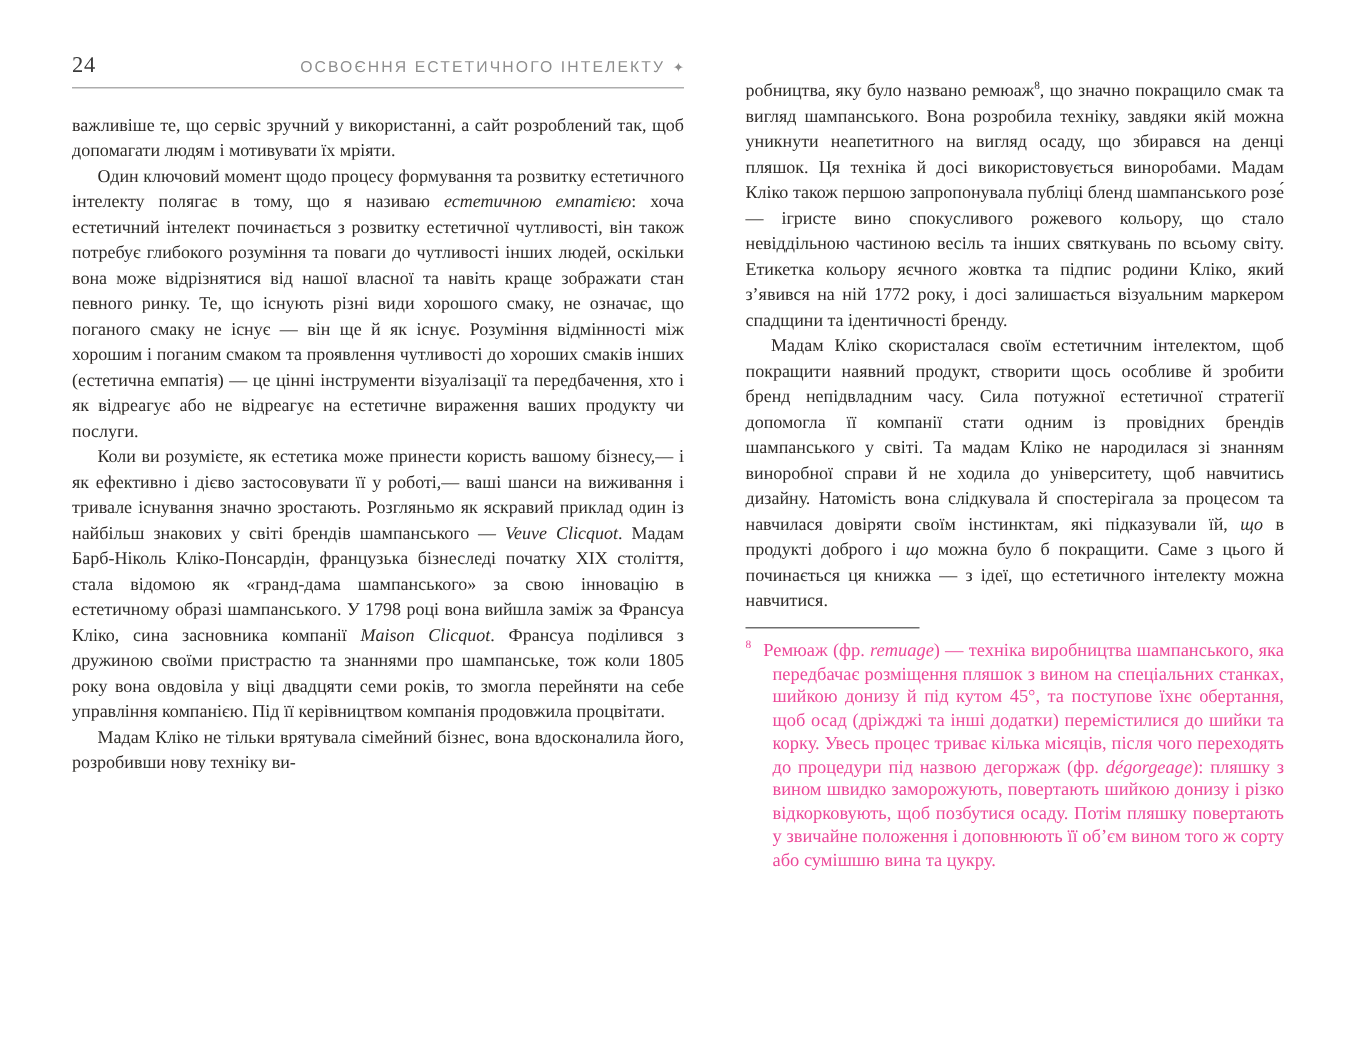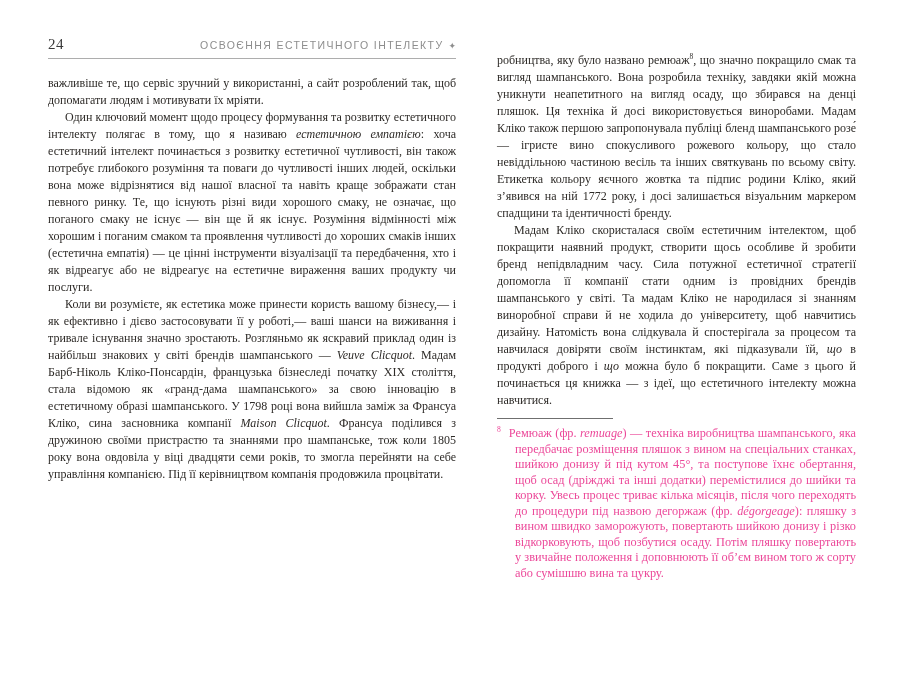--- a/index.html
+++ b/index.html
@@ -93,20 +93,21 @@
     <header class="running-head">
       <span class="pagenum">24</span>
       <span class="head-title">
         <span>ОСВОЄННЯ ЕСТЕТИЧНОГО ІНТЕЛЕКТУ</span><span class="star">✦</span>
       </span>
     </header>
     <div class="body-text">
         <p><span>важливіше те, що сервіс зручний у використанні, а сайт розроблений так, щоб допомагати людям і мотивувати їх мріяти.</span></p>
         <p class="indent"><span>Один ключовий момент щодо процесу формування та розвитку естетичного інтелекту полягає в тому, що я називаю </span><i>естетичною емпатією</i><span>: хоча естетичний інтелект починається з розвитку естетичної чутливості, він також потребує глибокого розуміння та поваги до чутливості інших людей, оскільки вона може відрізнятися від нашої власної та навіть краще зображати стан певного ринку. Те, що існують різні види хорошого смаку, не означає, що поганого смаку не існує — він ще й як існує. Розуміння відмінності між хорошим і поганим смаком та проявлення чутливості до хороших смаків інших (естетична емпатія) — це цінні інструменти візуалізації та передбачення, хто і як відреагує або не відреагує на естетичне вираження ваших продукту чи послуги.</span></p>
         <p class="indent"><span>Коли ви розумієте, як естетика може принести користь вашому бізнесу,— і як ефективно і дієво застосовувати її у роботі,— ваші шанси на виживання і тривале існування значно зростають. Розгляньмо як яскравий приклад один із найбільш знакових у світі брендів шампанського — </span><i>Veuve Clicquot</i><span>. Мадам Барб-Ніколь Кліко-Понсардін, французька бізнеследі початку XIX століття, стала відомою як «гранд-дама шампанського» за свою інновацію в естетичному образі шампанського. У 1798 році вона вийшла заміж за Франсуа Кліко, сина засновника компанії </span><i>Maison Clicquot</i><span>. Франсуа поділився з дружиною своїми пристрастю та знаннями про шампанське, тож коли 1805 року вона овдовіла у віці двадцяти семи років, то змогла перейняти на себе управління компанією. Під її керівництвом компанія продовжила процвітати.</span></p>
+        <p class="indent"><span>Мадам Кліко не тільки врятувала сімейний бізнес, вона вдосконалила його, розробивши нову техніку ви-</span></p>
       </div>
   </section>
 
   <section class="page right">
     <div class="body-text">
         <p><span>робництва, яку було названо ремюаж</span><sup>8</sup><span>, що значно покращило смак та вигляд шампанського. Вона розробила техніку, завдяки якій можна уникнути неапетитного на вигляд осаду, що збирався на денці пляшок. Ця техніка й досі використовується виноробами. Мадам Кліко також першою запропонувала публіці бленд шампанського розе́ — ігристе вино спокусливого рожевого кольору, що стало невіддільною частиною весіль та інших святкувань по всьому світу. Етикетка кольору яєчного жовтка та підпис родини Кліко, який з’явився на ній 1772 року, і досі залишається візуальним маркером спадщини та ідентичності бренду.</span></p>
         <p class="indent"><span>Мадам Кліко скористалася своїм естетичним інтелектом, щоб покращити наявний продукт, створити щось особливе й зробити бренд непідвладним часу. Сила потужної естетичної стратегії допомогла її компанії стати одним із провідних брендів шампанського у світі. Та мадам Кліко не народилася зі знанням виноробної справи й не ходила до університету, щоб навчитись дизайну. Натомість вона слідкувала й спостерігала за процесом та навчилася довіряти своїм інстинктам, які підказували їй, </span><i>що</i><span> в продукті доброго і </span><i>що</i><span> можна було б покращити. Саме з цього й починається ця книжка — з ідеї, що естетичного інтелекту можна навчитися.</span></p>
       </div>
     <div class="footnote">
       <div class="footnote-rule"></div>

